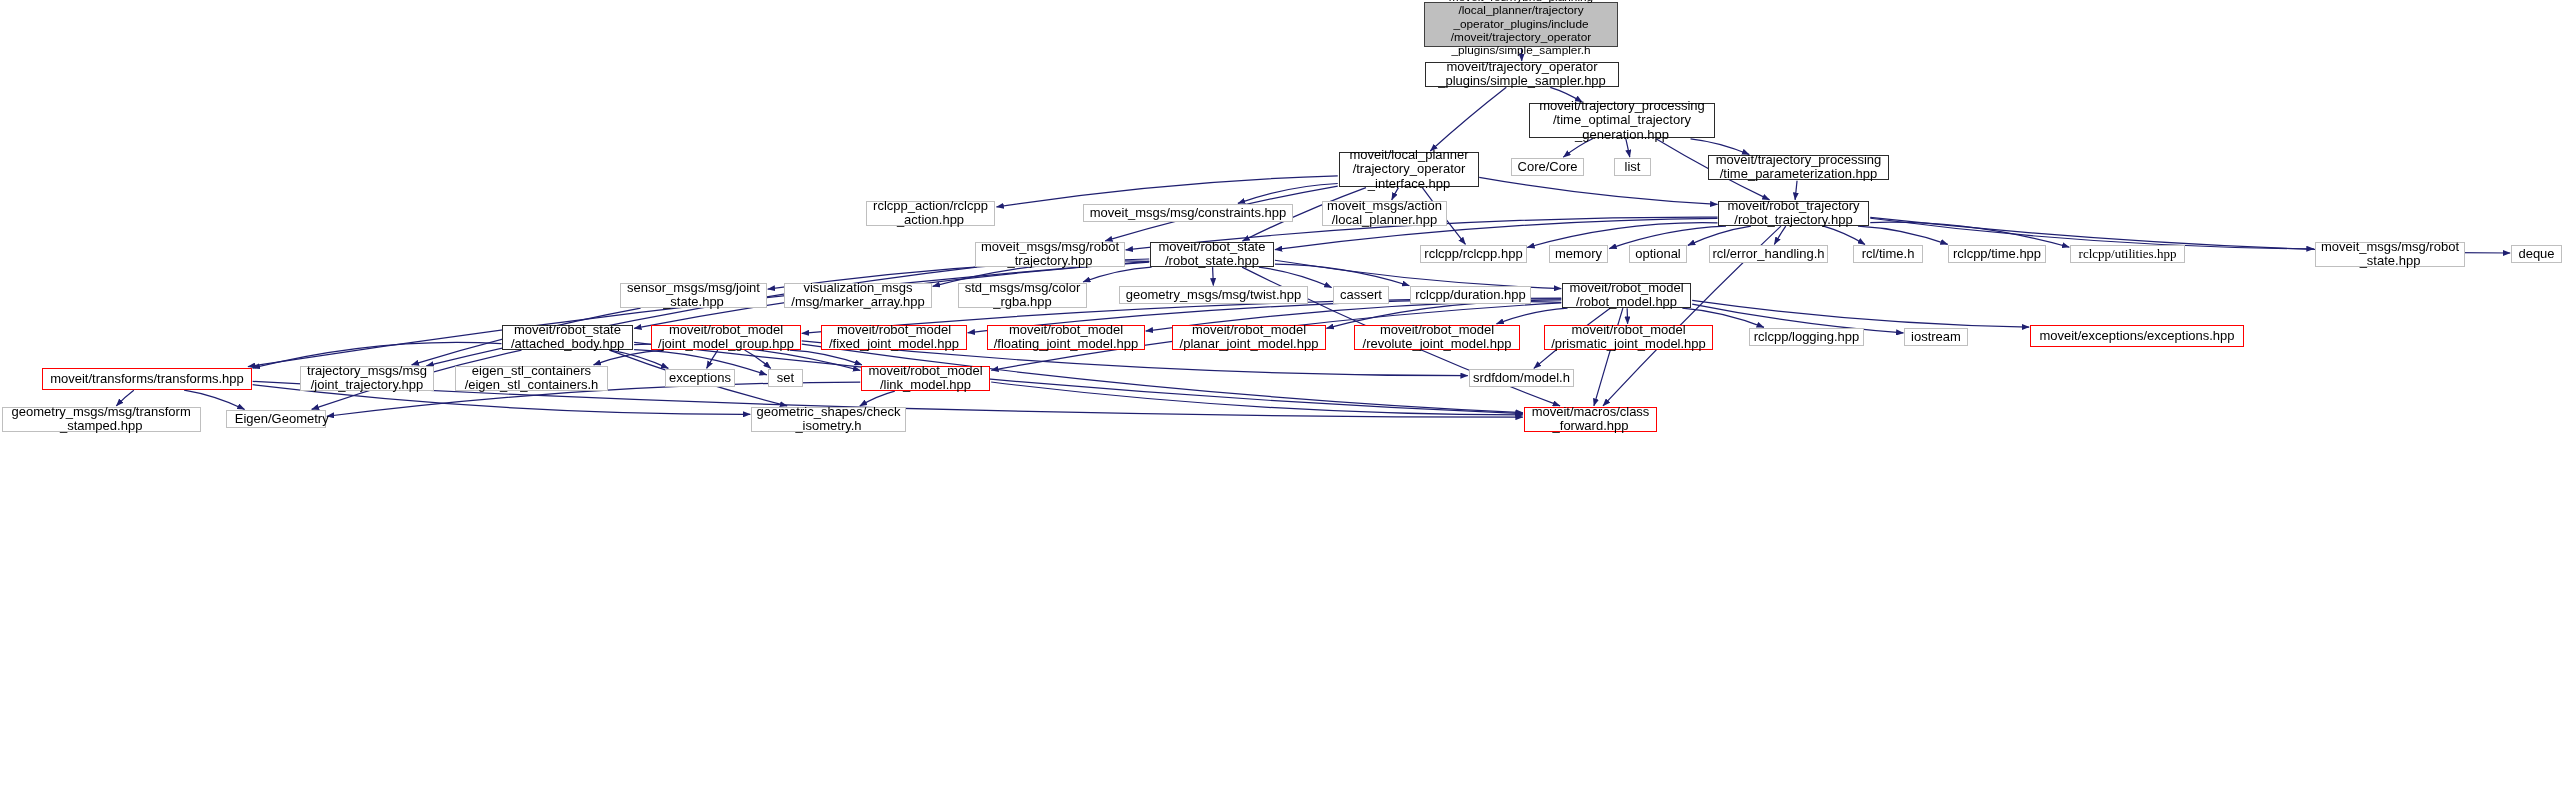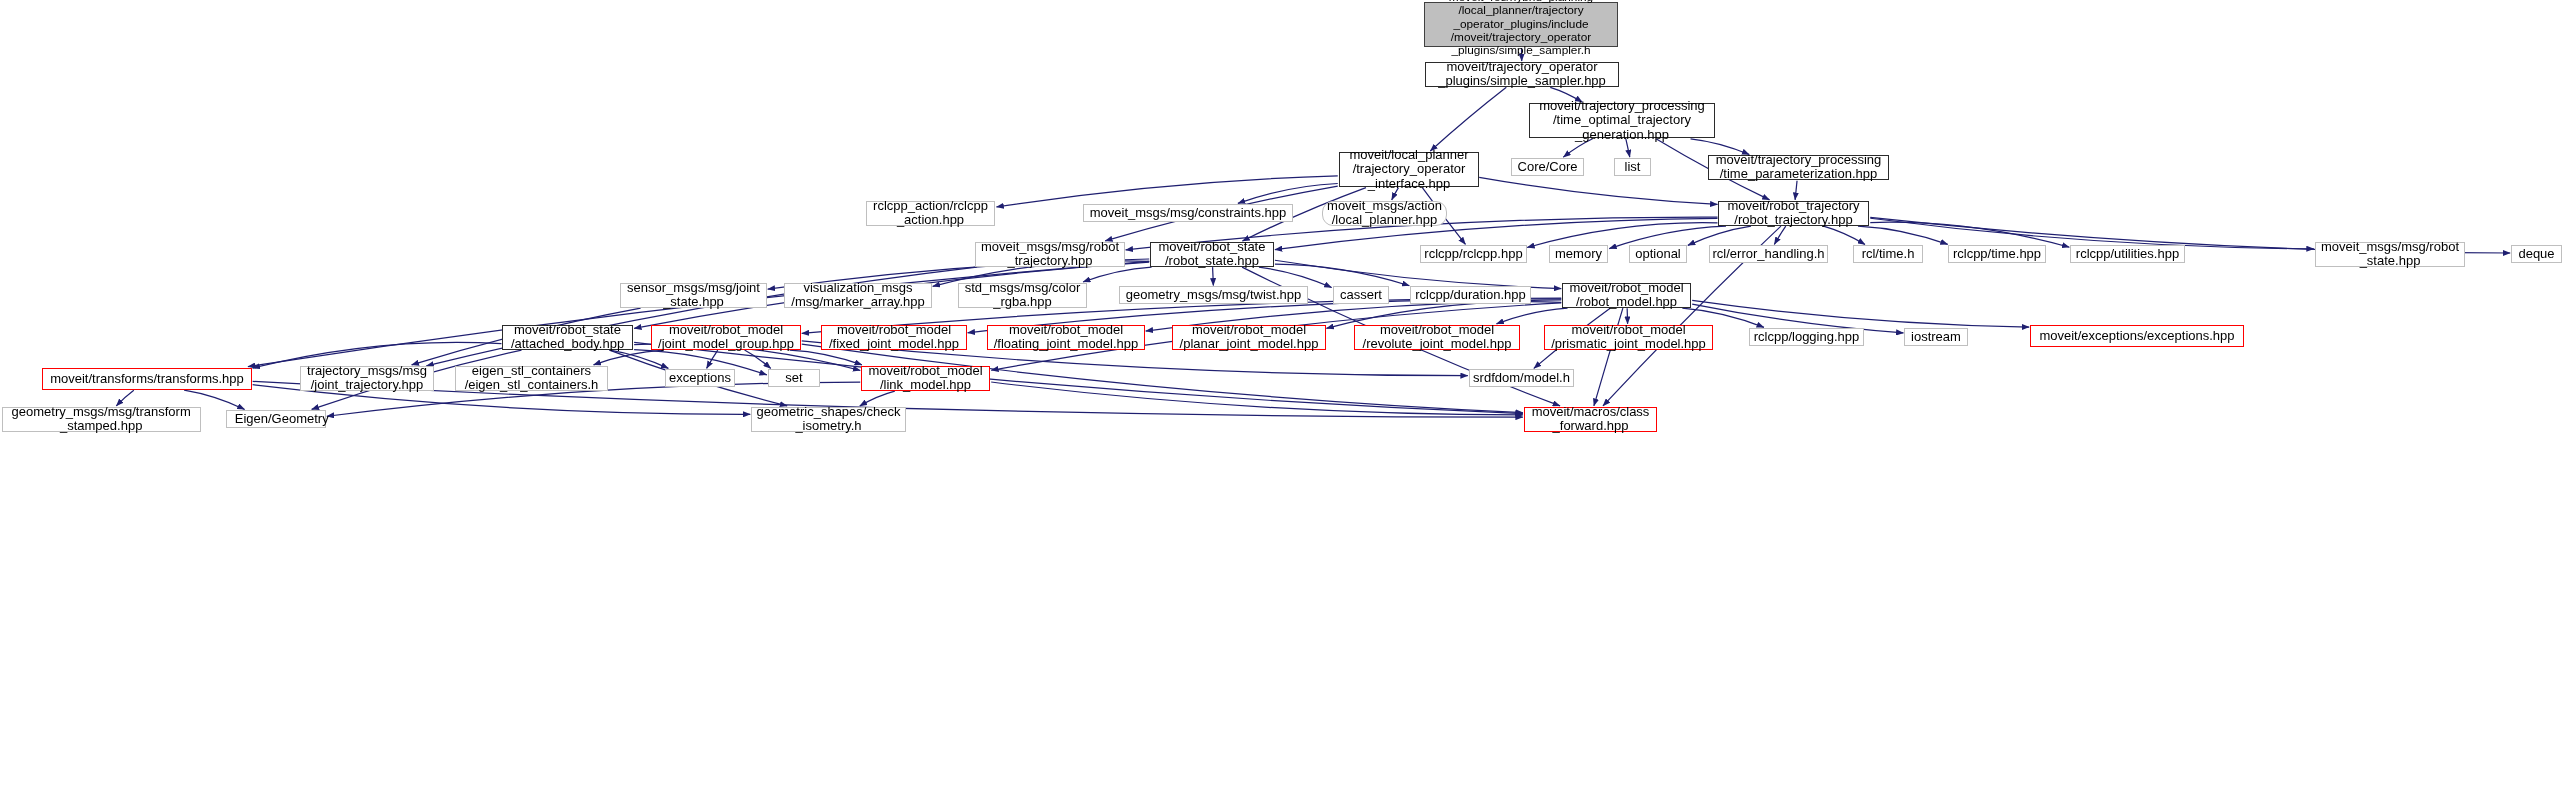--- a/index.html
+++ b/index.html
@@ -139,35 +139,35 @@
       <div class="node plain" style="left: 1511px; top: 158px; width: 73px; height: 18.3px;">Core/Core</div>
       <div class="node plain" style="left: 1614px; top: 158px; width: 37px; height: 18.3px;">list</div>
       <div class="node dark" style="left: 1708px; top: 155px; width: 181px; height: 24.5px;">moveit/trajectory_processing
 /time_parameterization.hpp</div>
       <div class="node dark" style="left: 1339px; top: 152px; width: 140px; height: 35px;">moveit/local_planner
 /trajectory_operator
 _interface.hpp</div>
       <div class="node plain" style="left: 866px; top: 201px; width: 129px; height: 24.5px;">rclcpp_action/rclcpp
 _action.hpp</div>
       <div class="node plain" style="left: 1083px; top: 204px; width: 210px; height: 18.3px;">moveit_msgs/msg/constraints.hpp</div>
-      <div class="node plain" style="left: 1322px; top: 201px; width: 125px; height: 24.5px; border-radius: 11px;">moveit_msgs/action
+      <div class="node plain" style="left: 1322px; top: 201px; width: 125px; height: 24.5px;">moveit_msgs/action
 /local_planner.hpp</div>
       <div class="node dark" style="left: 1718px; top: 201px; width: 151px; height: 24.5px;">moveit/robot_trajectory
 /robot_trajectory.hpp</div>
       <div class="node plain" style="left: 975px; top: 242px; width: 150px; height: 24.5px;">moveit_msgs/msg/robot
 _trajectory.hpp</div>
       <div class="node dark" style="left: 1150px; top: 242px; width: 124px; height: 24.5px;">moveit/robot_state
 /robot_state.hpp</div>
       <div class="node plain" style="left: 1420px; top: 245px; width: 107px; height: 18.3px;">rclcpp/rclcpp.hpp</div>
       <div class="node plain" style="left: 1549px; top: 245px; width: 59px; height: 18.3px;">memory</div>
       <div class="node plain" style="left: 1629px; top: 245px; width: 58px; height: 18.3px;">optional</div>
       <div class="node plain" style="left: 1709px; top: 245px; width: 119px; height: 18.3px;">rcl/error_handling.h</div>
       <div class="node plain" style="left: 1853px; top: 245px; width: 70px; height: 18.3px;">rcl/time.h</div>
       <div class="node plain" style="left: 1948px; top: 245px; width: 98px; height: 18.3px;">rclcpp/time.hpp</div>
-      <div class="node plain" style="left: 2070px; top: 245px; width: 115px; height: 18.3px;">rclcpp/utilities.hpp</div>
+      <div class="node plain" style="left: 2070px; top: 245px; width: 115px; height: 18.3px; font-family: Liberation Serif, serif;">rclcpp/utilities.hpp</div>
       <div class="node plain" style="left: 2315px; top: 242px; width: 150px; height: 24.5px;">moveit_msgs/msg/robot
 _state.hpp</div>
       <div class="node plain" style="left: 2511px; top: 245px; width: 51px; height: 18.3px;">deque</div>
       <div class="node plain" style="left: 620px; top: 283px; width: 147px; height: 24.5px;">sensor_msgs/msg/joint
 _state.hpp</div>
       <div class="node plain" style="left: 784px; top: 283px; width: 148px; height: 24.5px;">visualization_msgs
 /msg/marker_array.hpp</div>
       <div class="node plain" style="left: 958px; top: 283px; width: 129px; height: 24.5px;">std_msgs/msg/color
 _rgba.hpp</div>
       <div class="node plain" style="left: 1119px; top: 286px; width: 189px; height: 18.3px;">geometry_msgs/msg/twist.hpp</div>
@@ -191,21 +191,21 @@
 /prismatic_joint_model.hpp</div>
       <div class="node plain" style="left: 1749px; top: 328px; width: 115px; height: 18.3px;">rclcpp/logging.hpp</div>
       <div class="node plain" style="left: 1904px; top: 328px; width: 64px; height: 18.3px;">iostream</div>
       <div class="node red" style="left: 2030px; top: 325px; width: 214px; height: 22px;">moveit/exceptions/exceptions.hpp</div>
       <div class="node red" style="left: 42px; top: 368px; width: 210px; height: 22px;">moveit/transforms/transforms.hpp</div>
       <div class="node plain" style="left: 300px; top: 366px; width: 134px; height: 24.5px;">trajectory_msgs/msg
 /joint_trajectory.hpp</div>
       <div class="node plain" style="left: 455px; top: 366px; width: 153px; height: 24.5px;">eigen_stl_containers
 /eigen_stl_containers.h</div>
       <div class="node plain" style="left: 665px; top: 369px; width: 70px; height: 18.3px;">exceptions</div>
-      <div class="node plain" style="left: 768px; top: 369px; width: 52px; height: 18.3px;">set</div>
+      <div class="node plain" style="left: 768px; top: 369px; width: 35px; height: 18.3px;">set</div>
       <div class="node red" style="left: 861px; top: 366px; width: 129px; height: 24.5px;">moveit/robot_model
 /link_model.hpp</div>
       <div class="node plain" style="left: 1469px; top: 369px; width: 105px; height: 18.3px;">srdfdom/model.h</div>
       <div class="node plain" style="left: 1.7px; top: 407px; width: 199px; height: 24.5px;">geometry_msgs/msg/transform
 _stamped.hpp</div>
       <div class="node plain" style="left: 226px; top: 410px; width: 100px; height: 18.3px; padding-left: 14px;">Eigen/Geometry</div>
       <div class="node plain" style="left: 751px; top: 407px; width: 155px; height: 24.5px;">geometric_shapes/check
 _isometry.h</div>
       <div class="node red" style="left: 1524px; top: 407px; width: 133px; height: 24.5px;">moveit/macros/class
 _forward.hpp</div>

